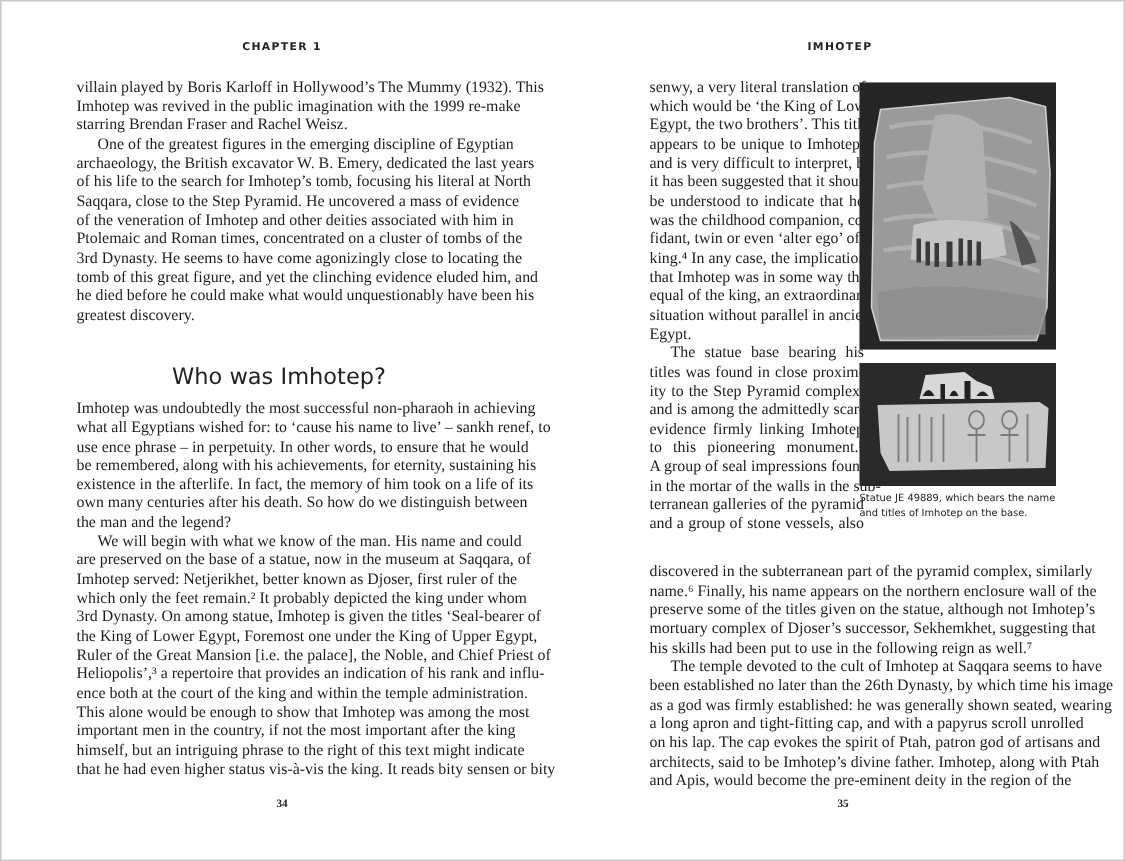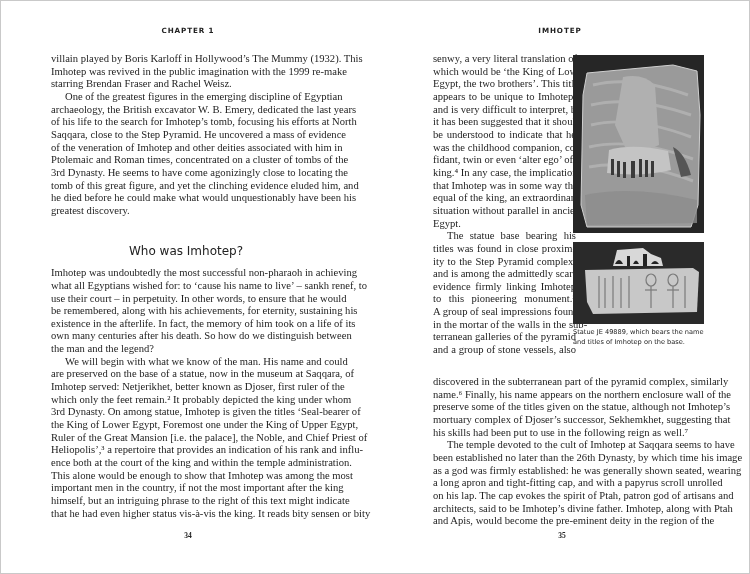--- a/index.html
+++ b/index.html
@@ -17,21 +17,21 @@
     text-align: center;
   }
   .body-text {
     font-family: "Liberation Serif", serif; font-size: 10.6px; line-height: 12.65px;
     color: #1d1d1d; text-align: justify; margin: 0;
   }
   .line { display: block; text-align: justify; text-align-last: justify; white-space: nowrap; overflow: visible; }
   .line.last { text-align-last: left; }
   .col-left { position: absolute; left: 50px; top: 52px; width: 270px; }
   .subhead {
-    font-family: "DejaVu Sans", sans-serif; font-size: 12px; color: #222;
+    font-family: "DejaVu Sans", sans-serif; font-size: 15px; color: #222;
     text-align: center; margin: 27px 0 10px 0;
   }
   .folio {
     position: absolute; top: 530px; width: 100%; text-align: center;
     font-family: "Liberation Serif", serif; font-size: 7.5px; color: #222; font-weight: bold;
   }
   .col-right-narrow { position: absolute; left: 58px; top: 52px; width: 143px; }
   .col-right-wide { position: absolute; left: 58px; top: 375px; width: 268px; }
   .figure1 {
     position: absolute; left: 198px; top: 54px; width: 131px; height: 178px;
@@ -57,34 +57,34 @@
 
     <div class="col-left body-text">
       <div id="lp1">
           <span class="line">villain played by Boris Karloff in Hollywood’s The Mummy (1932). This</span>
           <span class="line">Imhotep was revived in the public imagination with the 1999 re-make</span>
           <span class="line last">starring Brendan Fraser and Rachel Weisz.</span>
         </div>
       <div id="lp2" class="indent-first">
           <span class="line" style="padding-left: 14px;">One of the greatest figures in the emerging discipline of Egyptian</span>
           <span class="line">archaeology, the British excavator W. B. Emery, dedicated the last years</span>
-          <span class="line">of his life to the search for Imhotep’s tomb, focusing his efforts at North</span>
+          <span class="line">of his life to the search for Imhotep’s tomb, focusing his literal at North</span>
           <span class="line">Saqqara, close to the Step Pyramid. He uncovered a mass of evidence</span>
           <span class="line">of the veneration of Imhotep and other deities associated with him in</span>
           <span class="line">Ptolemaic and Roman times, concentrated on a cluster of tombs of the</span>
           <span class="line">3rd Dynasty. He seems to have come agonizingly close to locating the</span>
           <span class="line">tomb of this great figure, and yet the clinching evidence eluded him, and</span>
           <span class="line">he died before he could make what would unquestionably have been his</span>
           <span class="line last">greatest discovery.</span>
         </div>
       <div class="subhead">Who was Imhotep?</div>
       <div id="lp3">
           <span class="line">Imhotep was undoubtedly the most successful non-pharaoh in achieving</span>
           <span class="line">what all Egyptians wished for: to ‘cause his name to live’ – sankh renef, to</span>
-          <span class="line">use their court – in perpetuity. In other words, to ensure that he would</span>
+          <span class="line">use ence phrase – in perpetuity. In other words, to ensure that he would</span>
           <span class="line">be remembered, along with his achievements, for eternity, sustaining his</span>
           <span class="line">existence in the afterlife. In fact, the memory of him took on a life of its</span>
           <span class="line">own many centuries after his death. So how do we distinguish between</span>
           <span class="line last">the man and the legend?</span>
         </div>
       <div id="lp4" class="indent-first">
           <span class="line" style="padding-left: 14px;">We will begin with what we know of the man. His name and could</span>
           <span class="line">are preserved on the base of a statue, now in the museum at Saqqara, of</span>
           <span class="line">Imhotep served: Netjerikhet, better known as Djoser, first ruler of the</span>
           <span class="line">which only the feet remain.² It probably depicted the king under whom</span>

